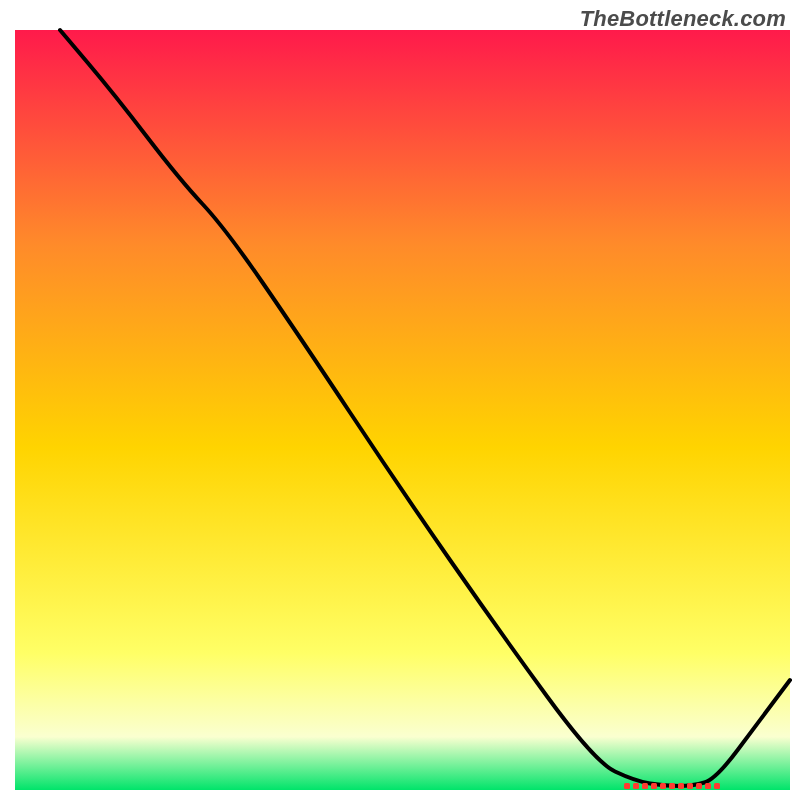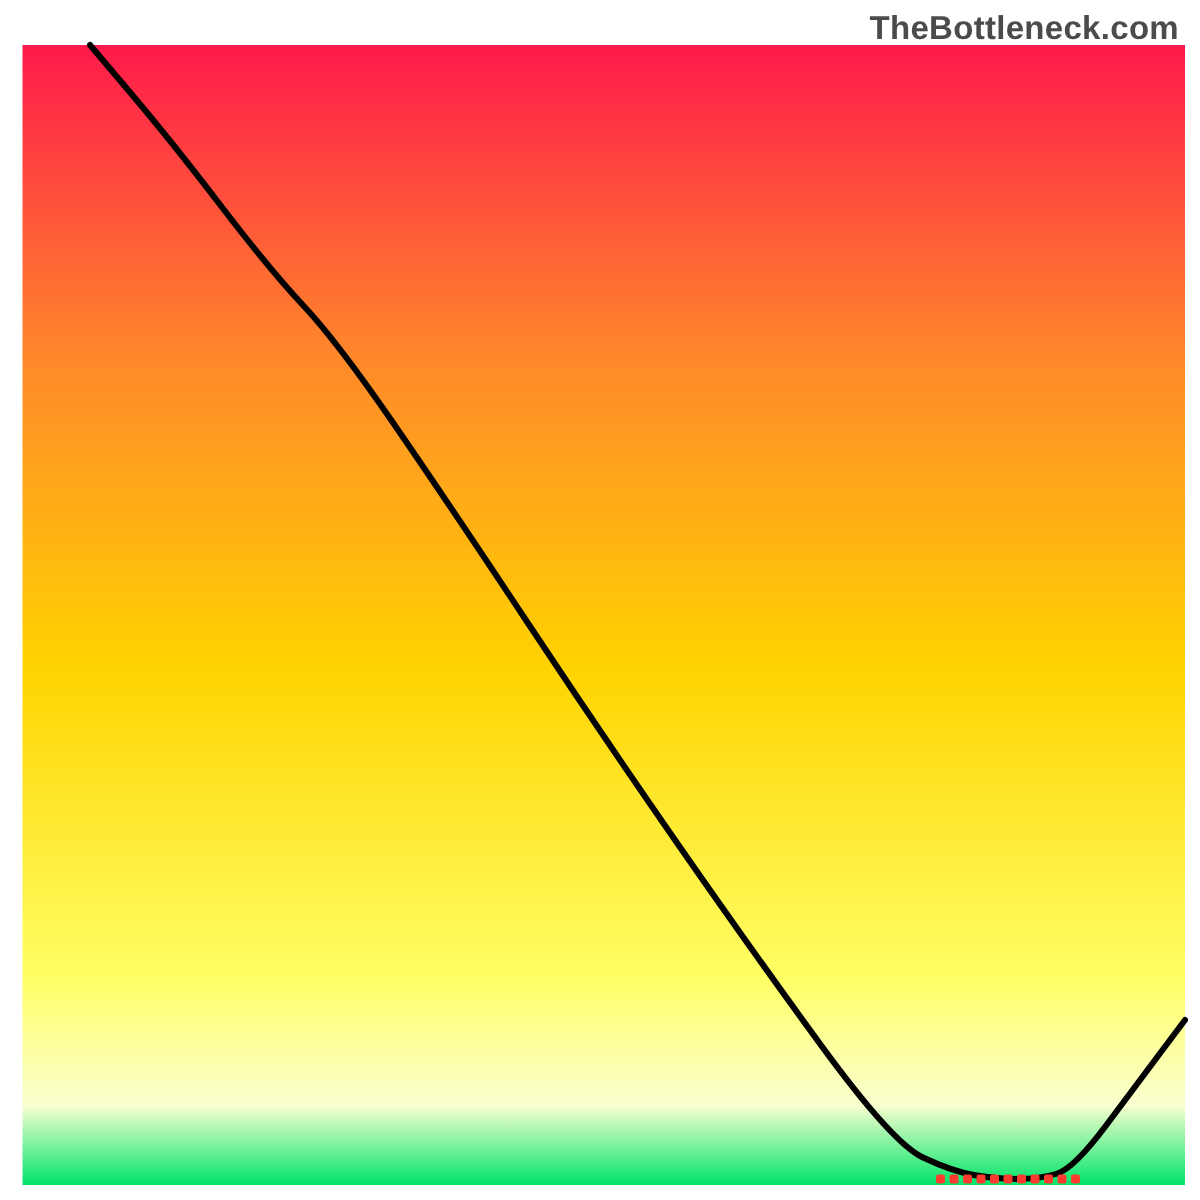--- a/index.html
+++ b/index.html
@@ -18,20 +18,21 @@
   }
   .watermark {
     position: absolute;
     top: 6px;
     right: 14px;
     font-size: 22px;
     font-weight: 600;
     color: #4b4b4b;
     letter-spacing: 0.2px;
     pointer-events: none;
+    font-style: italic;
   }
   svg {
     position: absolute;
     inset: 0;
   }
 </style>
 </head>
 <body>
 
 <div class="stage">

